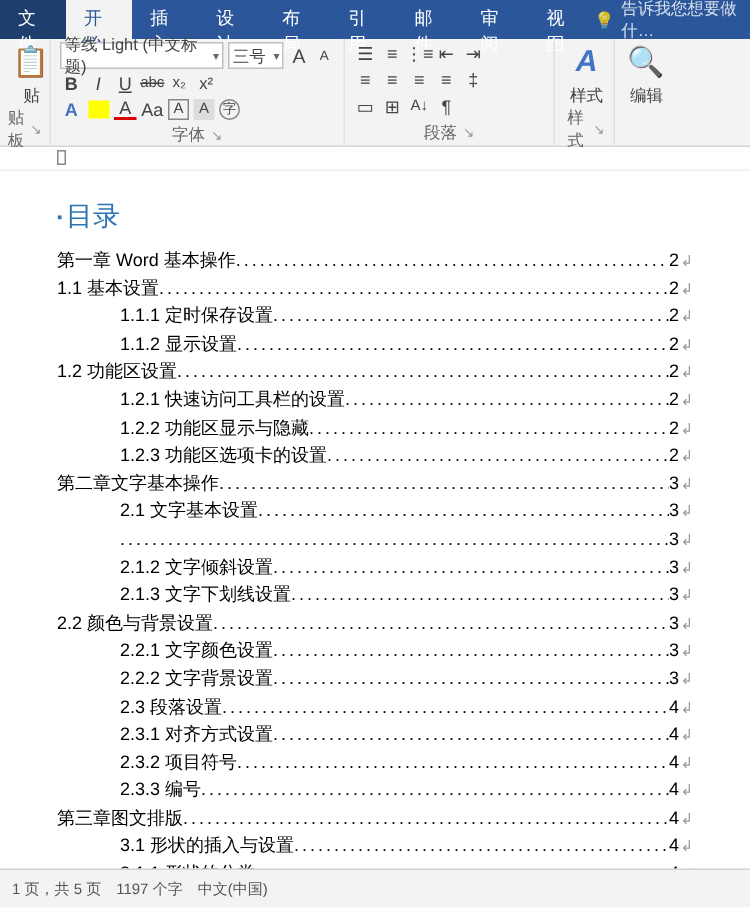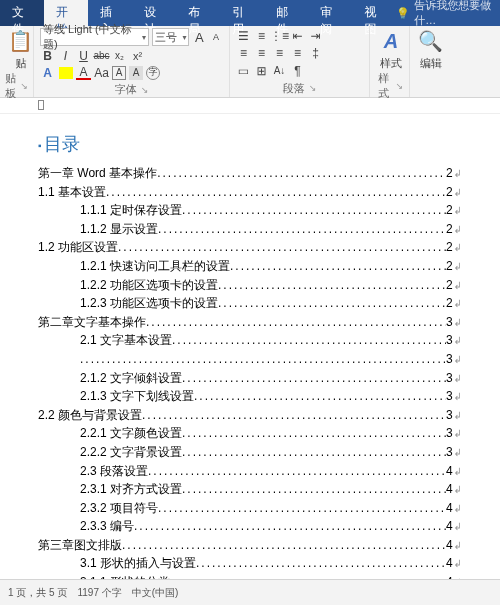--- a/index.html
+++ b/index.html
@@ -188,21 +188,21 @@
         <span class="pg">2</span>
         <span class="pm">↲</span>
       </div>
       <div class="toc-line ind3">
         <span class="t">1.2.1 快速访问工具栏的设置</span>
         <span class="dots">............................................................................</span>
         <span class="pg">2</span>
         <span class="pm">↲</span>
       </div>
       <div class="toc-line ind3">
-        <span class="t">1.2.2 功能区选项卡的设置</span>
+        <span class="t">1.2.2 功能区显示与隐藏</span>
         <span class="dots">............................................................................</span>
         <span class="pg">2</span>
         <span class="pm">↲</span>
       </div>
       <div class="toc-line ind3">
         <span class="t">1.2.3 功能区选项卡的设置</span>
         <span class="dots">............................................................................</span>
         <span class="pg">2</span>
         <span class="pm">↲</span>
       </div>

